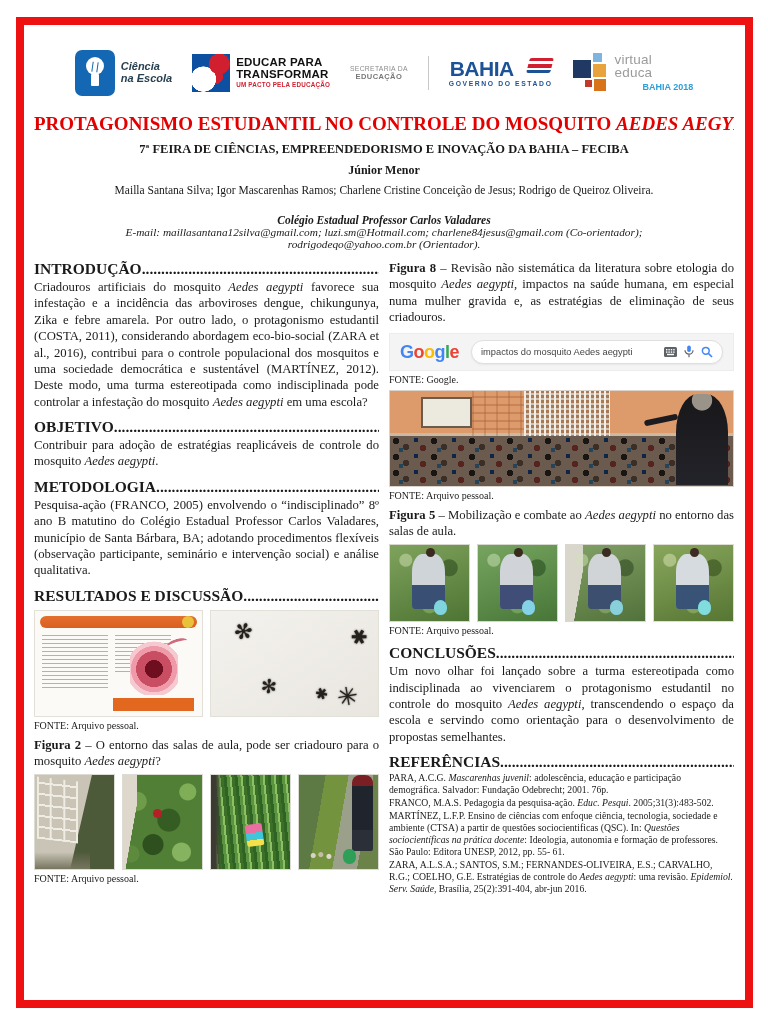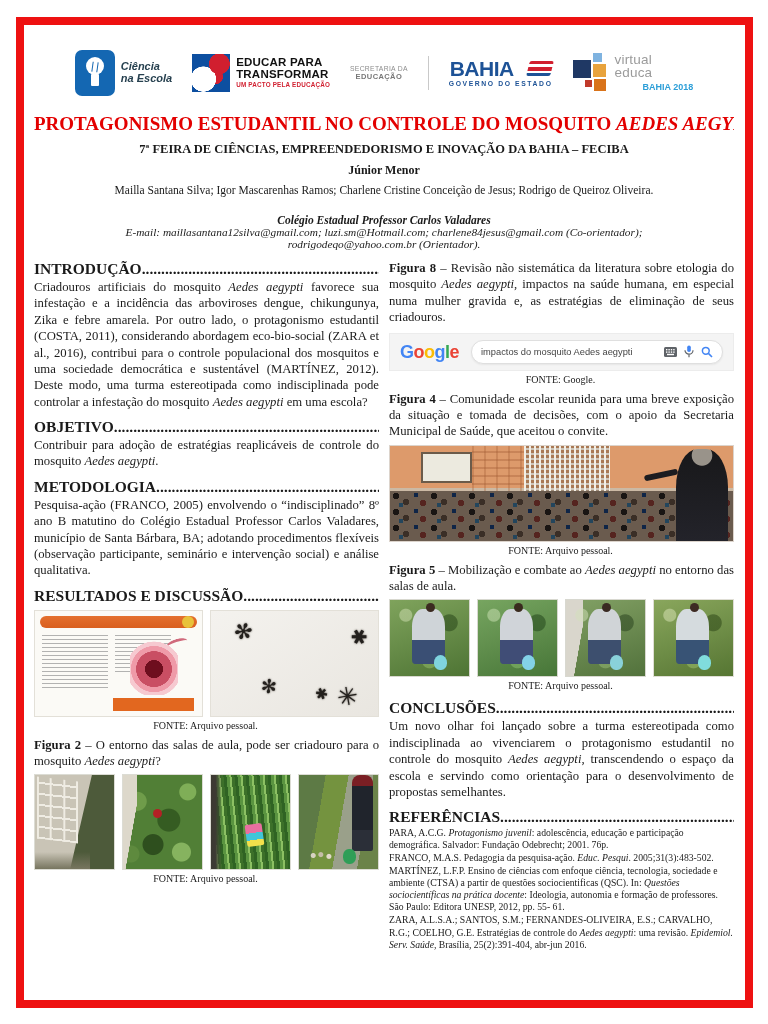--- a/index.html
+++ b/index.html
@@ -26,21 +26,21 @@
       radial-gradient(circle at 62% 60%,#d11f2f 0 22%,transparent 23%),
       #0d4fa0;}
   .educar-text{line-height:1;}
   .educar-line{display:block;font-weight:bold;font-size:11.5px;color:#111;letter-spacing:.2px;font-stretch:condensed;}
   .educar-tag{display:block;font-size:6.3px;color:#d11f2f;font-weight:bold;margin-top:2px;letter-spacing:.2px;}
   .secretaria{text-align:center;line-height:1.15;}
   .secretaria .l1{display:block;font-size:6.8px;color:#8c8c8c;letter-spacing:.3px;}
   .secretaria .l2{display:block;font-size:7.5px;color:#777;font-weight:bold;letter-spacing:.4px;}
   .vdivider{width:1px;height:34px;background:#c9c9c9;}
   .bahia{display:flex;flex-direction:column;align-items:center;line-height:1;}
-  .bahia-row{display:flex;align-items:center;gap:14px;}
+  .bahia-row{display:flex;gap:14px;}
   .bahia-word{font-size:21px;font-weight:bold;color:var(--bahia-blue);letter-spacing:-.5px;}
   .bahia-flag{width:24px;height:15px;transform:skewX(-14deg);border-radius:2px;background:linear-gradient(180deg,#d11f2f 0 22%,#fff 22% 42%,#d11f2f 42% 64%,#fff 64% 80%,#1d5296 80%);}
   .bahia-sub{font-size:6.8px;color:var(--bahia-blue);letter-spacing:1.6px;font-weight:bold;margin-top:2px;}
   .mosaic{position:relative;width:36px;height:40px;flex:0 0 auto;}
   .sq{position:absolute;}
   .sq-navy{left:0;top:7px;width:18px;height:18px;background:#1f3864;}
   .sq-lblue{left:20px;top:0;width:9px;height:9px;background:#7fb3e0;}
   .sq-yellow{left:20px;top:11px;width:13px;height:13px;background:#e8a33d;}
   .sq-red{left:12px;top:27px;width:7px;height:7px;background:#c0392b;}
   .sq-orange{left:21px;top:26px;width:12px;height:12px;background:#d9731a;}
@@ -58,21 +58,21 @@
   .school{font-size:11.5px;font-weight:bold;font-style:italic;}
   .emails{font-size:11.3px;font-style:italic;padding:0 28px;}
 
   
   .columns{display:flex;gap:10px;margin-top:10px;}
   .col{width:345px;flex:0 0 345px;}
   h2{font-size:15.5px;font-weight:bold;white-space:nowrap;overflow:hidden;margin:8px 0 1px 0;}
   h2.first{margin-top:0;}
   p.body{font-size:12.7px;line-height:1.29;text-align:justify;margin:0;}
   p.figcap{font-size:12.7px;line-height:1.29;text-align:justify;margin:6px 0 0 0;}
-  .fonte{font-size:10px;text-align:center;margin:3px 2px 2px 0;}
+  .fonte{font-size:10px;text-align:left;margin:3px 2px 2px 0;}
 
   .fig-row{display:flex;gap:7px;margin-top:5px;}
   .ph{position:relative;overflow:hidden;background:#ddd;}
 
   
   .ph-book{flex:1;height:107px;background:#fbfaf6;border:1px solid #e3e0d8;}
   .bk-header{position:absolute;left:5px;top:5px;right:5px;height:12px;border-radius:6px;background:linear-gradient(#e4702e,#d95f1f);}
   .bk-dot{position:absolute;right:8px;top:5px;width:12px;height:12px;border-radius:50%;background:#e8c23a;}
   .bk-lines-a{position:absolute;left:7px;top:24px;width:66px;bottom:26px;background:repeating-linear-gradient(#9a9a9a 0 1px,transparent 1px 4px);opacity:.75;}
   .bk-lines-b{position:absolute;left:80px;top:24px;width:56px;height:38px;background:repeating-linear-gradient(#9a9a9a 0 1px,transparent 1px 4px);opacity:.75;}
@@ -312,21 +312,20 @@
                 </svg>
               <svg width="12" height="12" viewBox="0 0 12 12">
                   <circle cx="4.8" cy="4.8" r="3.4" fill="none" stroke="#4285F4" stroke-width="1.5"></circle>
                   <line x1="7.4" y1="7.4" x2="11" y2="11" stroke="#4285F4" stroke-width="1.6"></line>
                 </svg>
             </span>
           </div>
         </div>
         <div class="fonte">FONTE: Google.</div>
 
-        <p class="figcap"><span style="font-weight: bold;">Figura 4</span><span> – Comunidade escolar reunida para uma breve exposição da situação e tomada de decisões, com o apoio da Secretaria Municipal de Saúde, que aceitou o convite.</span></p>
         <div class="ph ph-meeting">
           <div class="f4-board"></div>
           <div class="f4-bricks"></div>
           <div class="f4-lattice"></div>
           <div class="f4-crowd"></div>
           <div class="f4-arm"></div>
           <div class="f4-speaker"></div>
         </div>
         <div class="fonte">FONTE: Arquivo pessoal.</div>
 
@@ -357,21 +356,21 @@
               <div class="f5-head"></div>
               <div class="f5-bag"></div>
             </div>
         </div>
         <div class="fonte">FONTE: Arquivo pessoal.</div>
 
         <h2><span>CONCLUSÕES</span><span>................................................................................................</span></h2>
         <p class="body"><span>Um novo olhar foi lançado sobre a turma estereotipada como indisciplinada ao vivenciarem o protagonismo estudantil no controle do mosquito </span><span style="font-style: italic;">Aedes aegypti</span><span>, transcendendo o espaço da escola e servindo como orientação para o desenvolvimento de propostas semelhantes.</span></p>
 
         <h2><span>REFERÊNCIAS</span><span>................................................................................................</span></h2>
-        <p class="ref"><span>PARA, A.C.G. </span><span style="font-style: italic;">Protagonismo juvenil</span><span>: adolescência, educação e participação demográfica. Salvador: Fundação Odebrecht; 2001. 76p.</span></p>
+        <p class="ref"><span>PARA, A.C.G. </span><span style="font-style: italic;">Mascarenhas juvenil</span><span>: adolescência, educação e participação demográfica. Salvador: Fundação Odebrecht; 2001. 76p.</span></p>
         <p class="ref"><span>FRANCO, M.A.S. Pedagogia da pesquisa-ação. </span><span style="font-style: italic;">Educ. Pesqui</span><span>. 2005;31(3):483-502.</span></p>
         <p class="ref"><span>MARTÍNEZ, L.F.P. Ensino de ciências com enfoque ciência, tecnologia, sociedade e ambiente (CTSA) a partir de questões sociocientificas (QSC). In: </span><span style="font-style: italic;">Questões sociocientíficas na prática docente</span><span>: Ideologia, autonomia e formação de professores. São Paulo: Editora UNESP, 2012, pp. 55- 61.</span></p>
         <p class="ref"><span>ZARA, A.L.S.A.; SANTOS, S.M.; FERNANDES-OLIVEIRA, E.S.; CARVALHO, R.G.; COELHO, G.E. Estratégias de controle do </span><span style="font-style: italic;">Aedes aegypti</span><span>: uma revisão. </span><span style="font-style: italic;">Epidemiol. Serv. Saúde</span><span>, Brasília, 25(2):391-404, abr-jun 2016.</span></p>
       </div>
 
     </div>
   </div>
 </div>
 
 </body></html>

